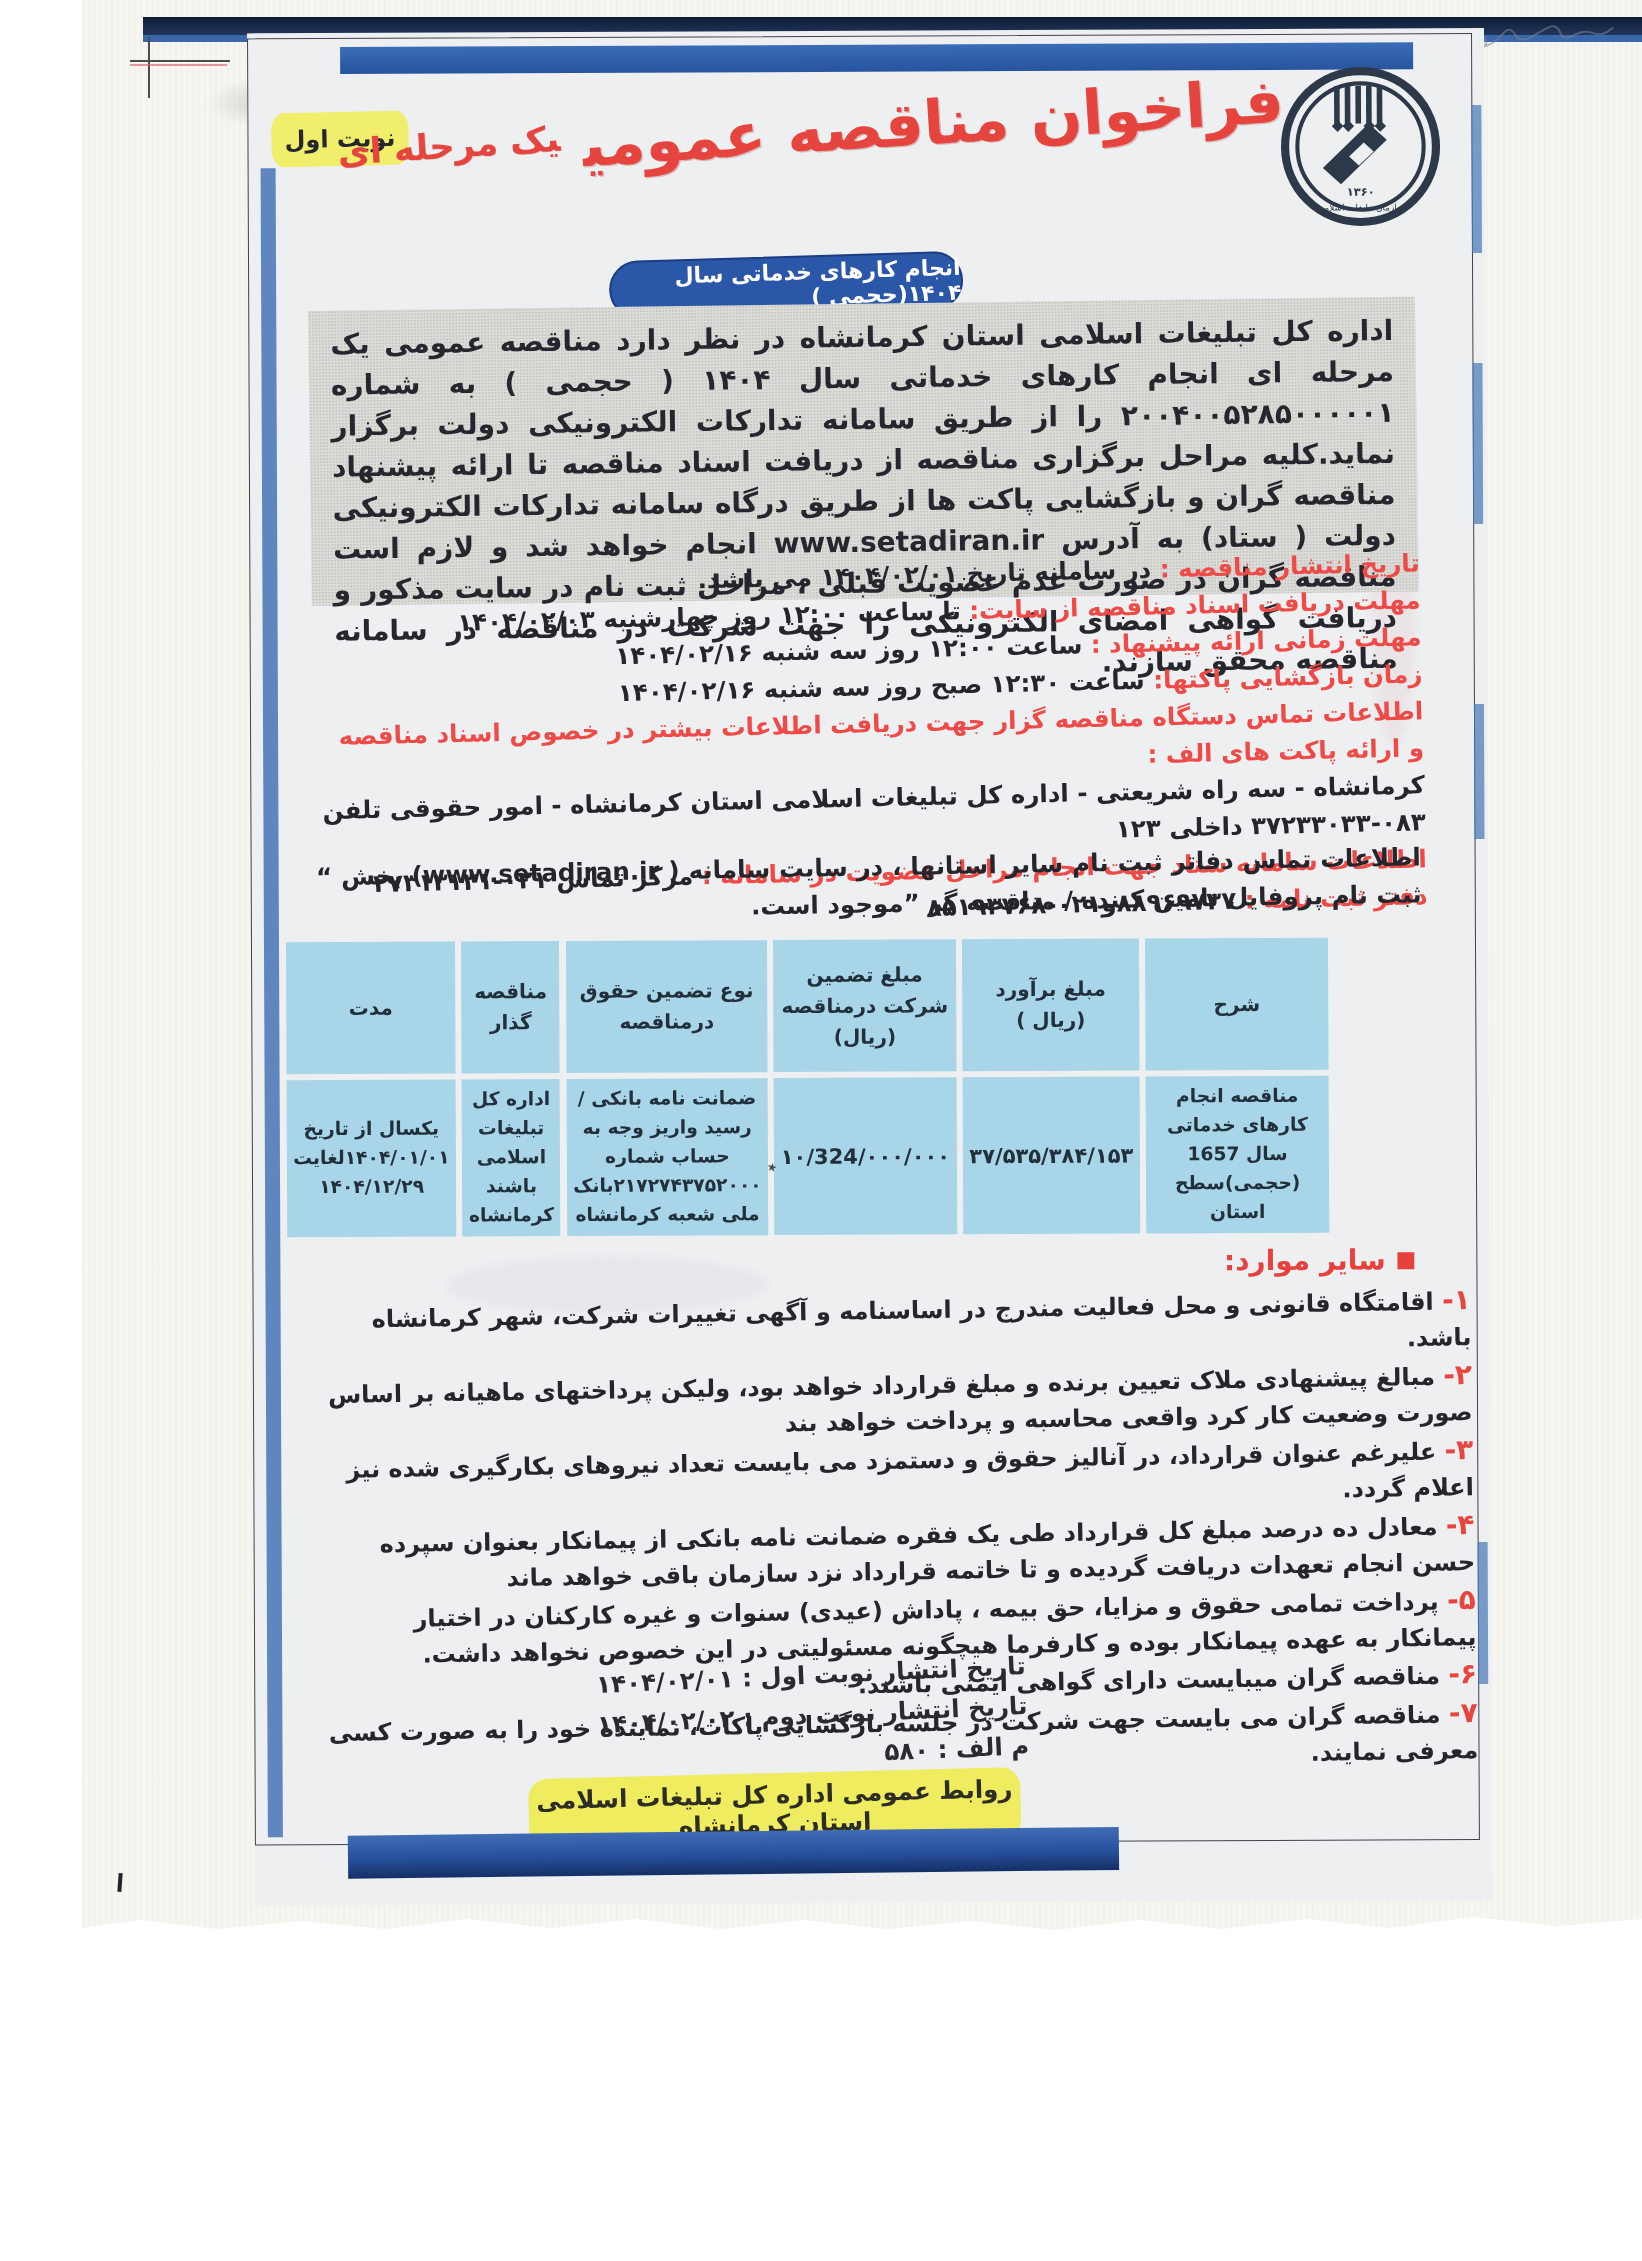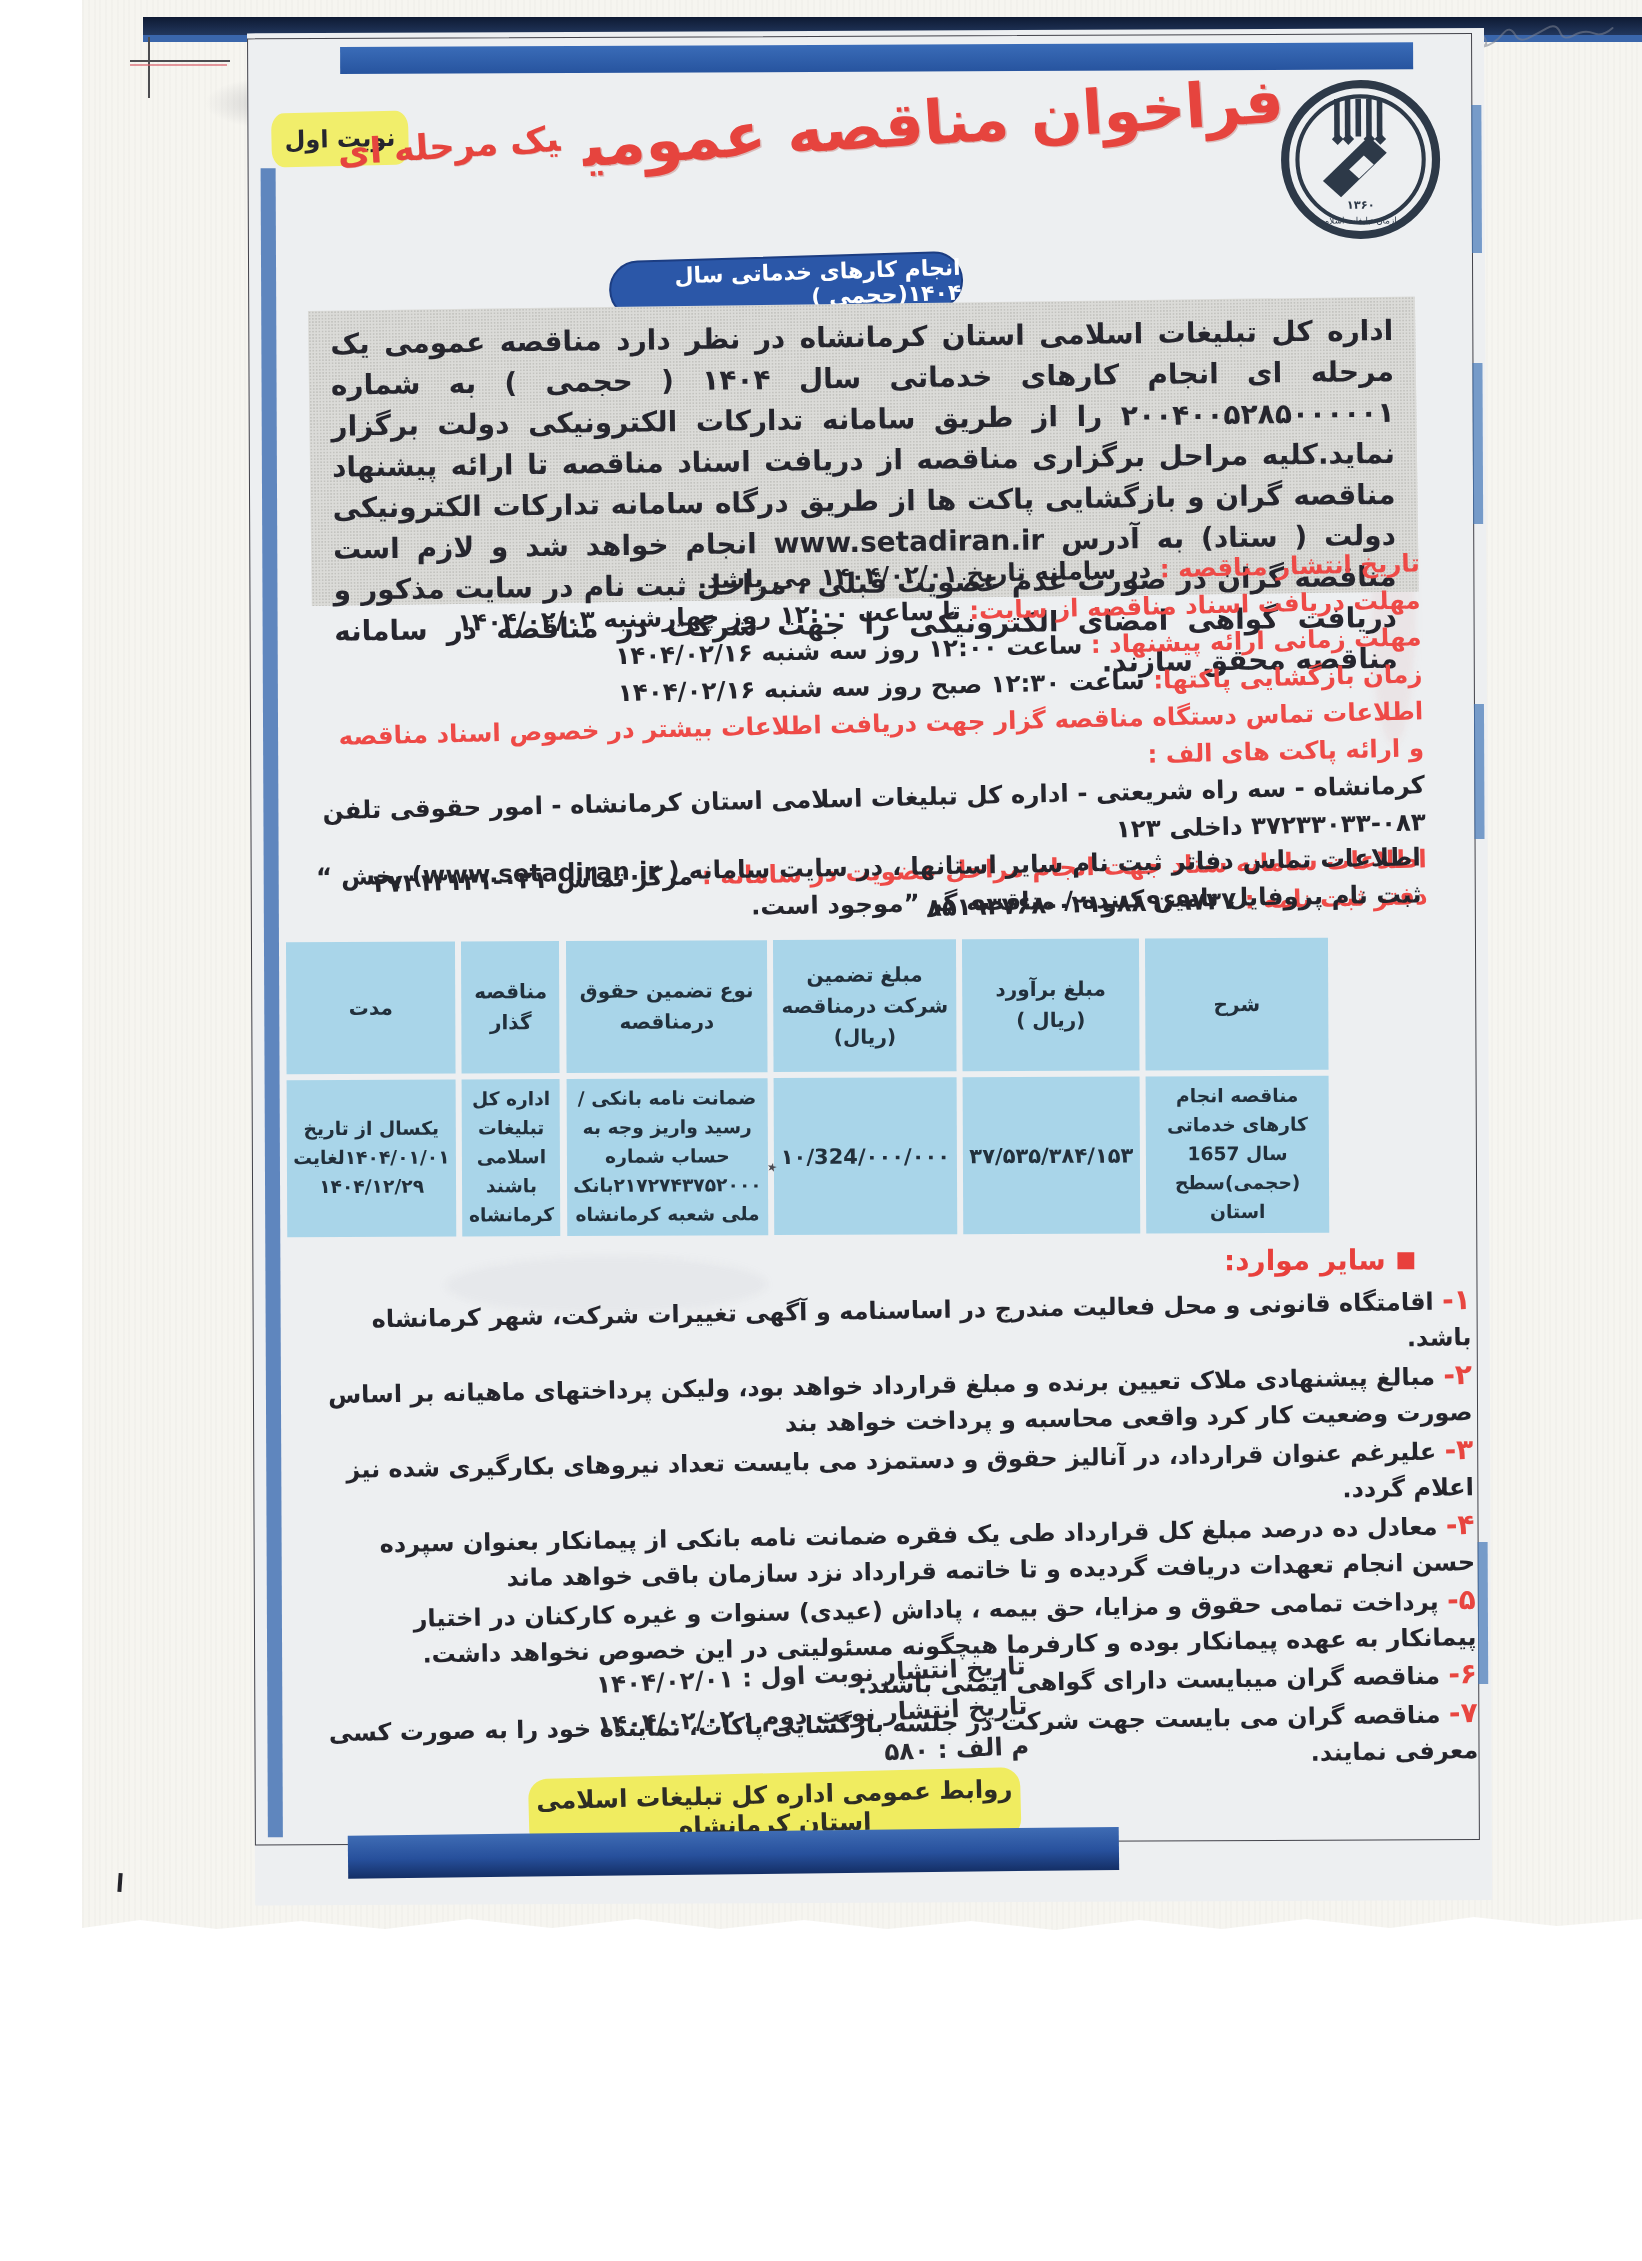--- a/index.html
+++ b/index.html
@@ -82,21 +82,21 @@
 
   .pubs{position:absolute;right:466px;top:1616px;direction:rtl;text-align:right;font-size:24.5px;
         font-weight:bold;color:#2a2a31;line-height:40px;transform:rotate(-2.3deg);transform-origin:top right;}
 
   .banner{position:absolute;left:274px;top:1742px;width:492px;height:71px;background:#f0ec60;
           border-radius:19.3px;display:flex;align-items:center;justify-content:center;direction:rtl;
           font-size:24.5px;font-weight:bold;color:#2e2d24;transform:rotate(-1.2deg);text-align:center;}
   .bottombar{position:absolute;left:93px;top:1800px;width:771px;height:43px;
              background:linear-gradient(#3f6cb4,#27509c 55%,#142f66);transform:rotate(-0.4deg);}
 
-  .logo-box{position:absolute;left:1031px;top:49px;width:164px;height:164px;}
+  .logo-box{position:absolute;left:1031px;top:36px;width:164px;height:164px;}
 
   .ghost{position:absolute;border-radius:50%;filter:blur(3.9px);}
 </style>
 </head>
 <body>
 
 <div id="canvas">
 
   <div class="paper">
     <div class="masthead-bar" style="left:61px;top:17px;width:1500px;"></div>

